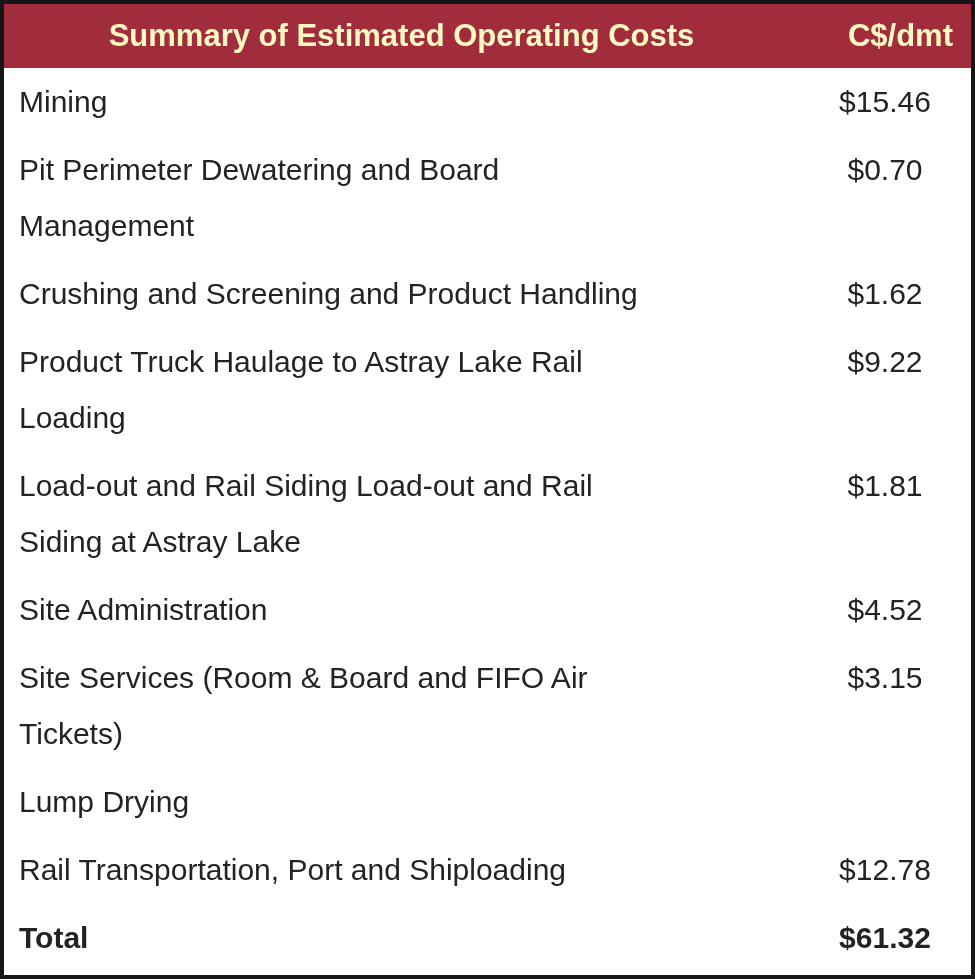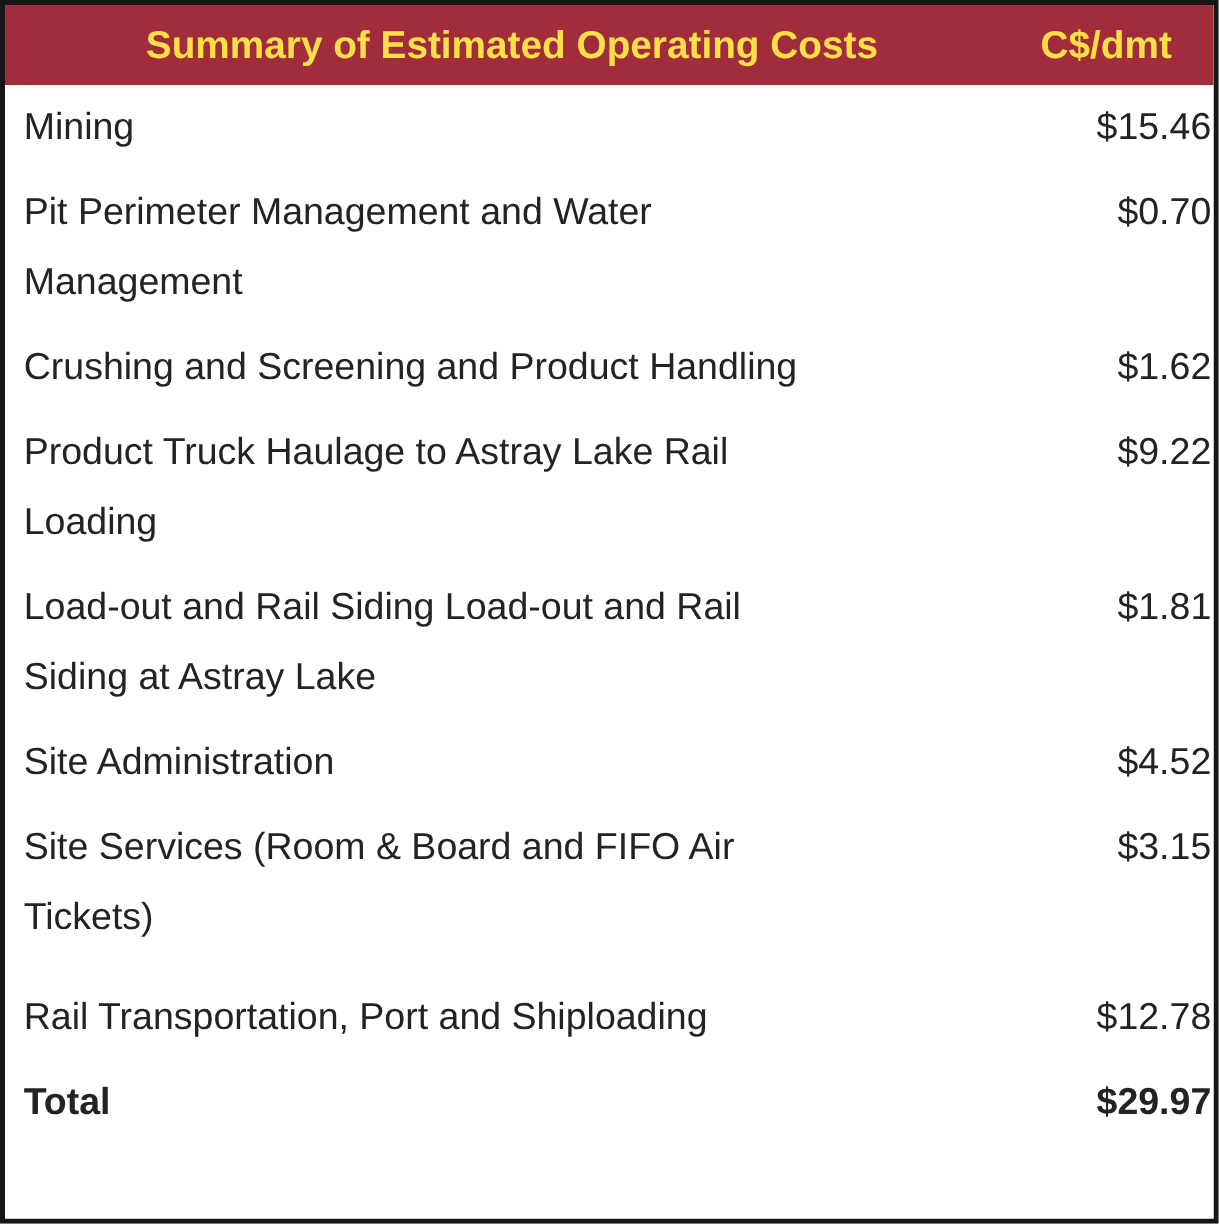--- a/index.html
+++ b/index.html
@@ -13,37 +13,37 @@
     font-family: "Liberation Sans", "DejaVu Sans", sans-serif;
     color: #232323;
     display: flex;
     flex-direction: column;
     overflow: hidden;
   }
 
   .table-header {
     flex: 0 0 64px;
     background: #a02c3c;
-    color: #fde047;
+    color: #fef9c3;
     display: flex;
     align-items: center;
     font-weight: bold;
     font-size: 31px;
   }
 
   .table-header .header-title {
     flex: 1 1 auto;
     text-align: center;
     padding-left: 14px;
   }
 
   .table-header .header-unit {
     flex: 0 0 168px;
-    text-align: center;
-    padding-right: 2px;
+    text-align: right;
+    padding-right: 18px;
   }
 
   .body-rows { flex: 1 1 auto; display: flex; flex-direction: column; }
 
   .cost-row {
     display: flex;
     align-items: flex-start;
     padding: 6px 0;
     font-size: 30px;
     line-height: 56px;
@@ -51,21 +51,21 @@
 
   .cost-row .row-label {
     flex: 1 1 auto;
     padding-left: 15px;
     padding-right: 30px;
     white-space: pre-line; 
   }
 
   .cost-row .row-value {
     flex: 0 0 168px;
-    text-align: right;
+    text-align: center;
     padding-right: 2px;
   }
 
   .cost-row.total-row { font-weight: bold; }
 </style>
 </head>
 <body>
 
 <div class="cost-table">
 
@@ -75,21 +75,21 @@
   </div>
 
   <div class="body-rows">
 
     <div class="cost-row">
       <div class="row-label">Mining</div>
       <div class="row-value">$15.46</div>
     </div>
 
     <div class="cost-row">
-      <div class="row-label">Pit Perimeter Management and Water
+      <div class="row-label">Pit Perimeter Dewatering and Board
 Management</div>
       <div class="row-value">$0.70</div>
     </div>
 
     <div class="cost-row">
       <div class="row-label">Crushing and Screening and Product Handling</div>
       <div class="row-value">$1.62</div>
     </div>
 
     <div class="cost-row">
@@ -109,26 +109,27 @@
       <div class="row-value">$4.52</div>
     </div>
 
     <div class="cost-row">
       <div class="row-label">Site Services (Room &amp; Board and FIFO Air
 Tickets)</div>
       <div class="row-value">$3.15</div>
     </div>
 
     <div class="cost-row">
+      <div class="row-label">Lump Drying</div>
     </div>
 
     <div class="cost-row">
       <div class="row-label">Rail Transportation, Port and Shiploading</div>
       <div class="row-value">$12.78</div>
     </div>
 
     <div class="cost-row total-row">
       <div class="row-label">Total</div>
-      <div class="row-value">$29.97</div>
+      <div class="row-value">$61.32</div>
     </div>
 
   </div>
 </div>
 
 </body></html>

